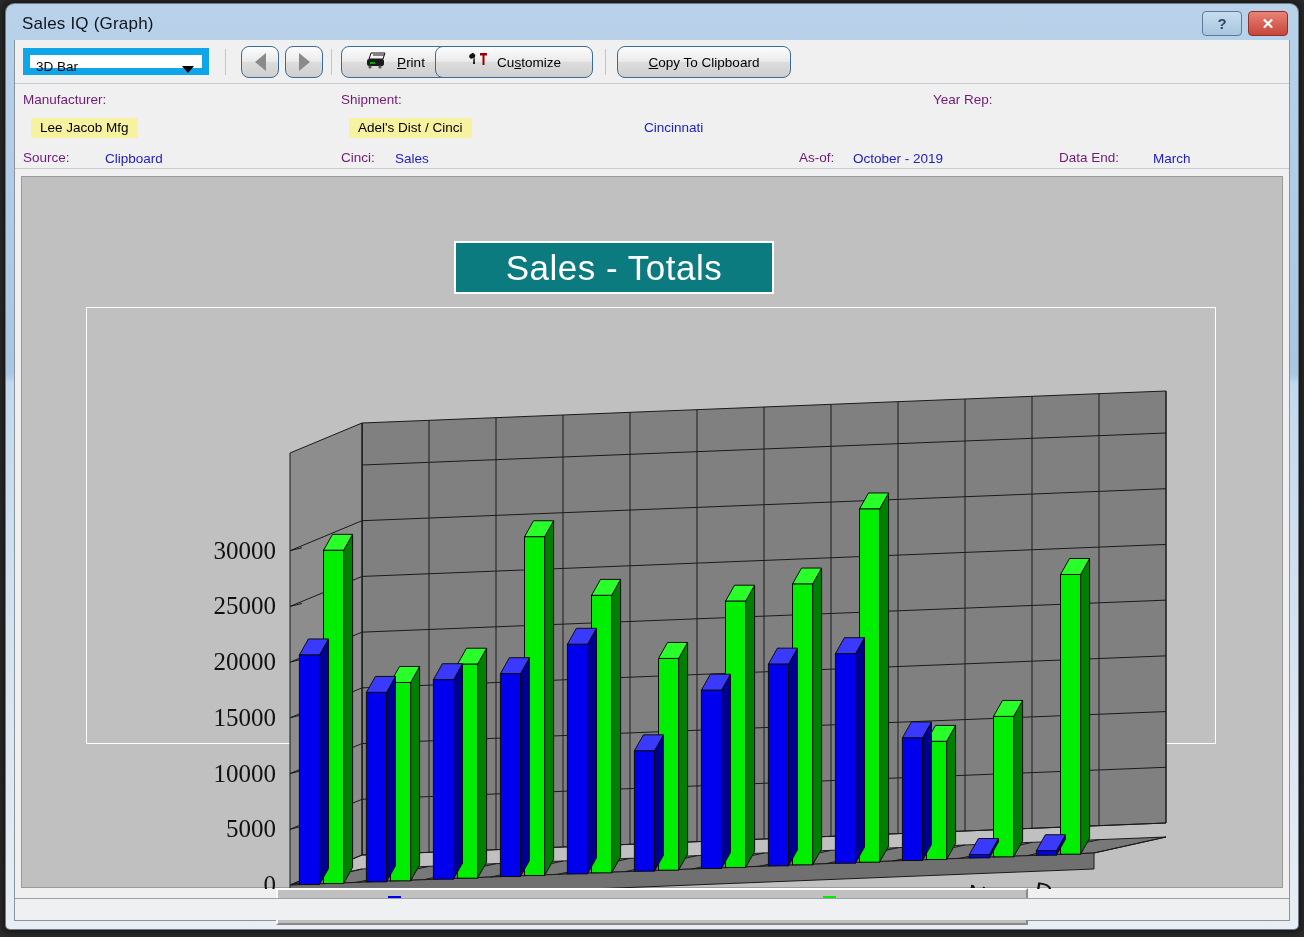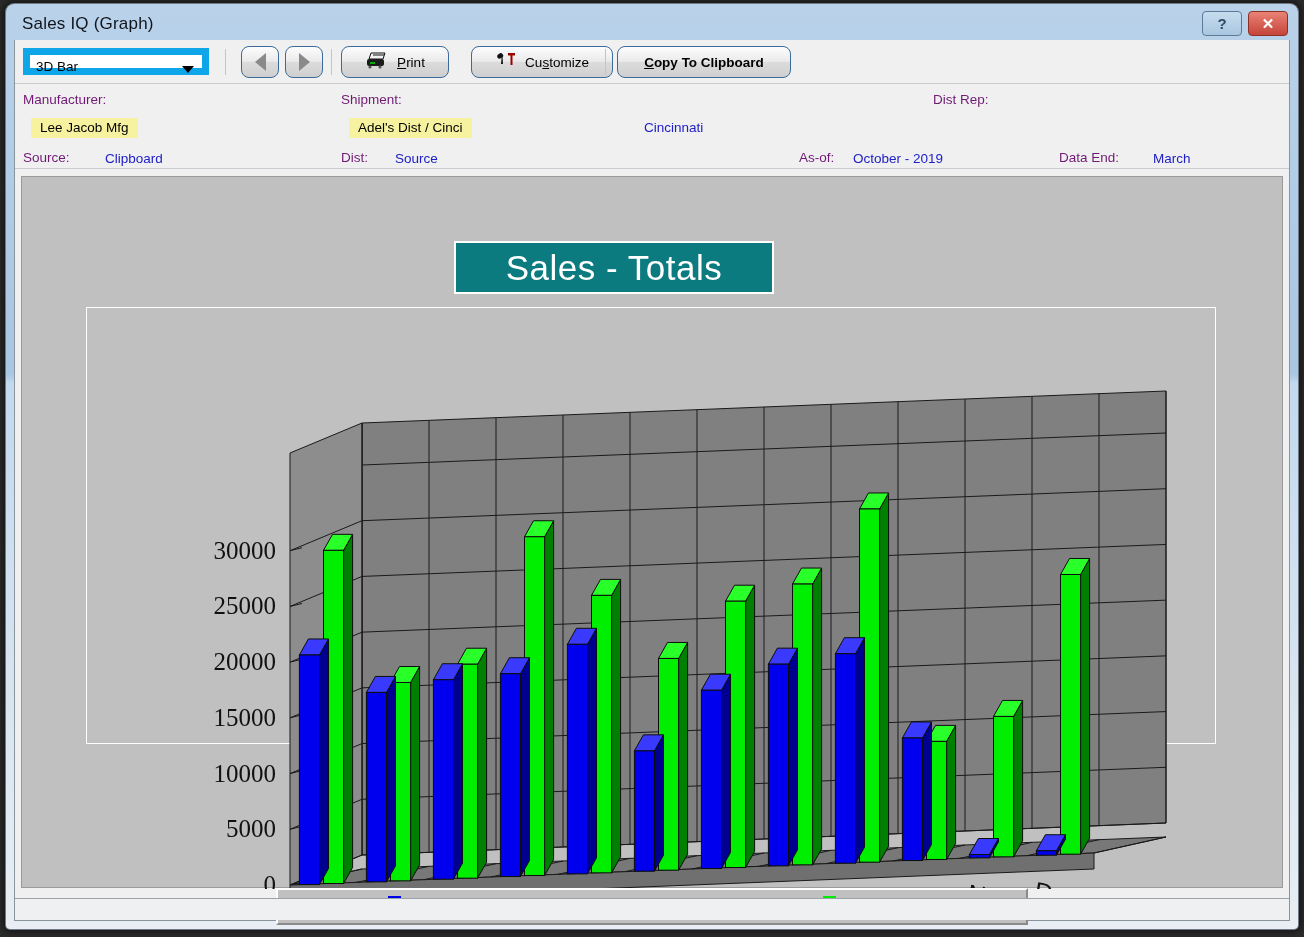--- a/index.html
+++ b/index.html
@@ -49,22 +49,22 @@
   .tbbtn{
     position:absolute;top:6px;height:32px;box-sizing:border-box;
     border:1px solid #3c6a9a;border-radius:8px;
     background:linear-gradient(to bottom,#fdfdfd 0%,#eaeaea 48%,#dcdcdc 50%,#cfcfcf 100%);
     display:flex;align-items:center;justify-content:center;gap:8px;
     font-size:13.5px;color:#000;cursor:default;
   }
   #btn-prev{left:226px;width:38px;}
   #btn-next{left:270px;width:38px;}
   #btn-print{left:326px;width:108px;}
-  #btn-customize{left:456px;width:142px;align-items:center;}
-  #btn-copy{left:602px;width:174px;font-weight:bold;}
+  #btn-customize{left:420px;width:158px;align-items:center;}
+  #btn-copy{left:602px;width:174px;}
   .tri-l{width:0;height:0;border-top:9px solid transparent;border-bottom:9px solid transparent;border-right:11px solid #8a8a8a;}
   .tri-r{width:0;height:0;border-top:9px solid transparent;border-bottom:9px solid transparent;border-left:11px solid #8a8a8a;}
   .acc{text-decoration:underline;}
   #toolbar-rule{position:absolute;left:0;top:43px;width:100%;height:1px;background:#c8ccd0;}
 
   
   #info{position:relative;height:85px;background:#f0f0f0;font-size:13.5px;color:#000;}
   .lbl{position:absolute;color:#701a75;}
   .val{position:absolute;color:#2020c8;}
   .hl{position:absolute;background:#f7f2a0;color:#000;padding:2px 9px 3px 9px;}
@@ -160,26 +160,26 @@
     </div>
 
     <div id="info">
       <div class="lbl" style="left:8px;top:8px">Manufacturer:</div>
       <div class="hl" style="left:16px;top:34px">Lee Jacob Mfg</div>
       <div class="lbl" style="left:8px;top:66px">Source:</div>
       <div class="val" style="left:90px;top:67px">Clipboard</div>
 
       <div class="lbl" style="left:326px;top:8px">Shipment:</div>
       <div class="hl" style="left:334px;top:34px">Adel's Dist / Cinci</div>
-      <div class="lbl" style="left:326px;top:66px">Dist:</div>
-      <div class="val" style="left:380px;top:67px">Source</div>
+      <div class="lbl" style="left:326px;top:66px">Cinci:</div>
+      <div class="val" style="left:380px;top:67px">Sales</div>
 
       <div class="val" style="left:629px;top:36px">Cincinnati</div>
 
-      <div class="lbl" style="left:918px;top:8px">Dist Rep:</div>
+      <div class="lbl" style="left:918px;top:8px">Year Rep:</div>
 
       <div class="lbl" style="left:784px;top:66px">As-of:</div>
       <div class="val" style="left:838px;top:67px">October - 2019</div>
       <div class="lbl" style="left:1044px;top:66px">Data End:</div>
       <div class="val" style="left:1138px;top:67px">March</div>
 
       <div id="info-rule"></div>
     </div>
 
     <div id="chart-panel">

